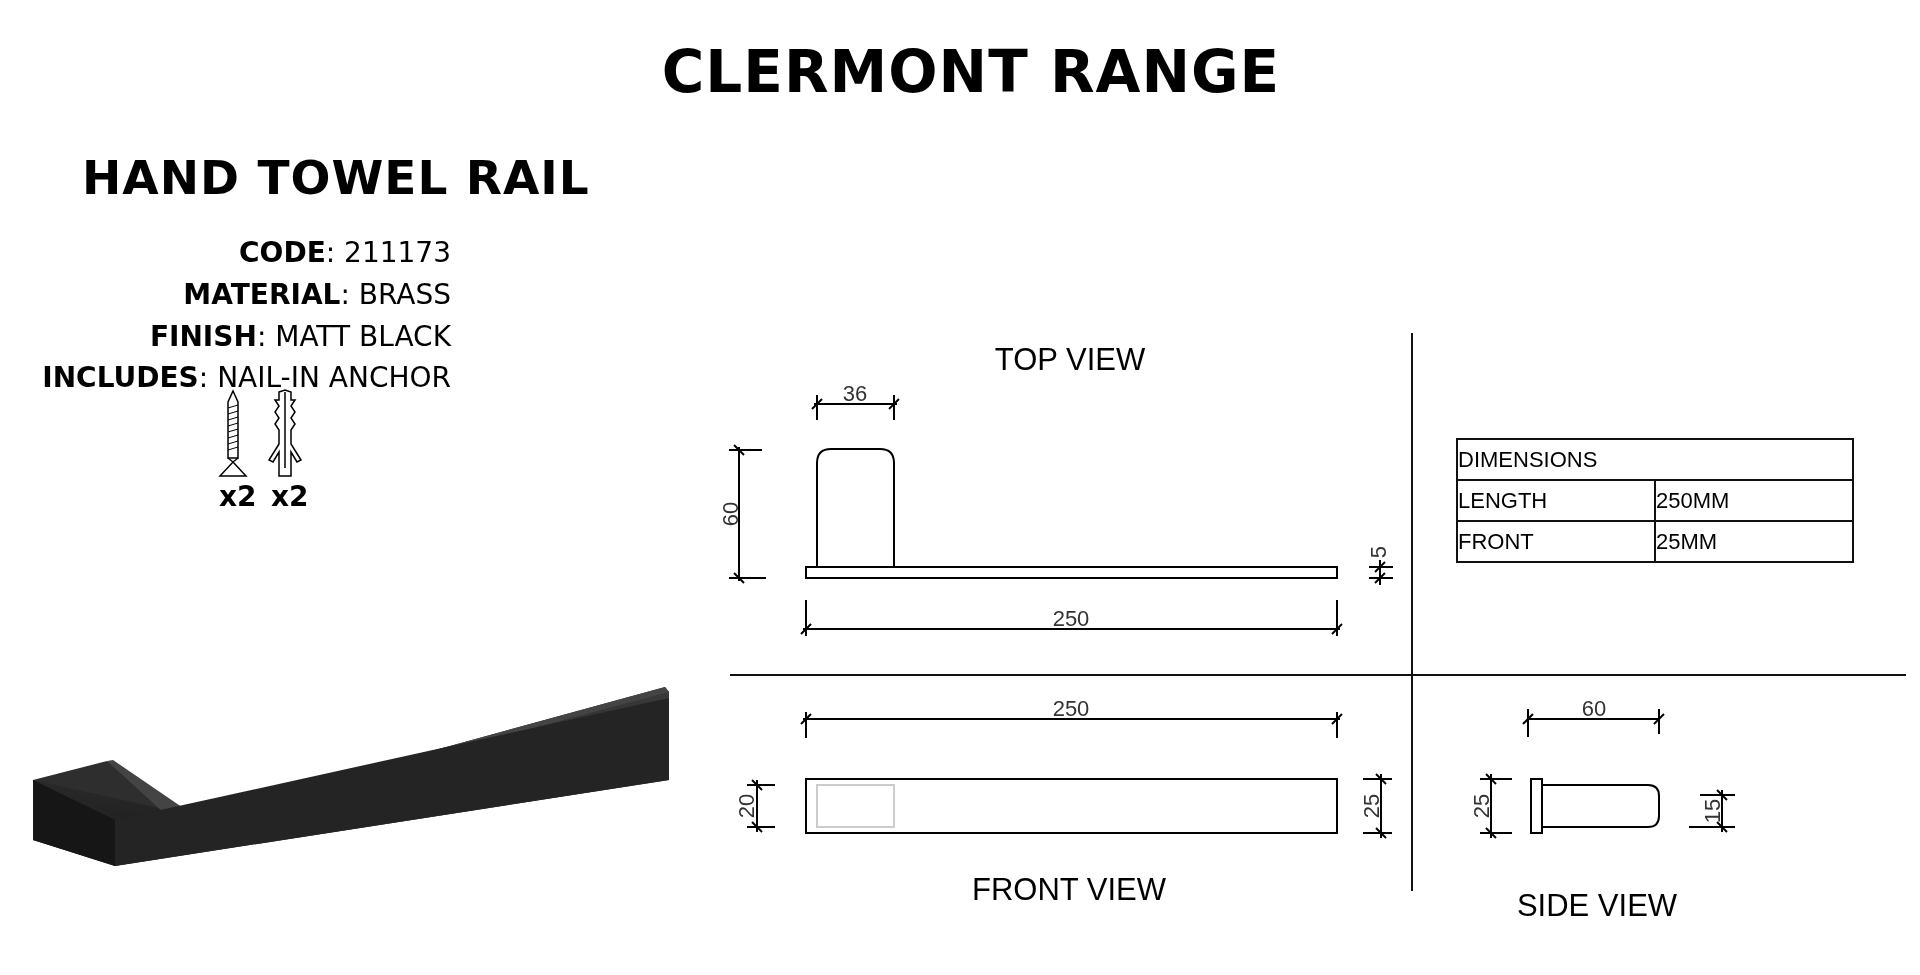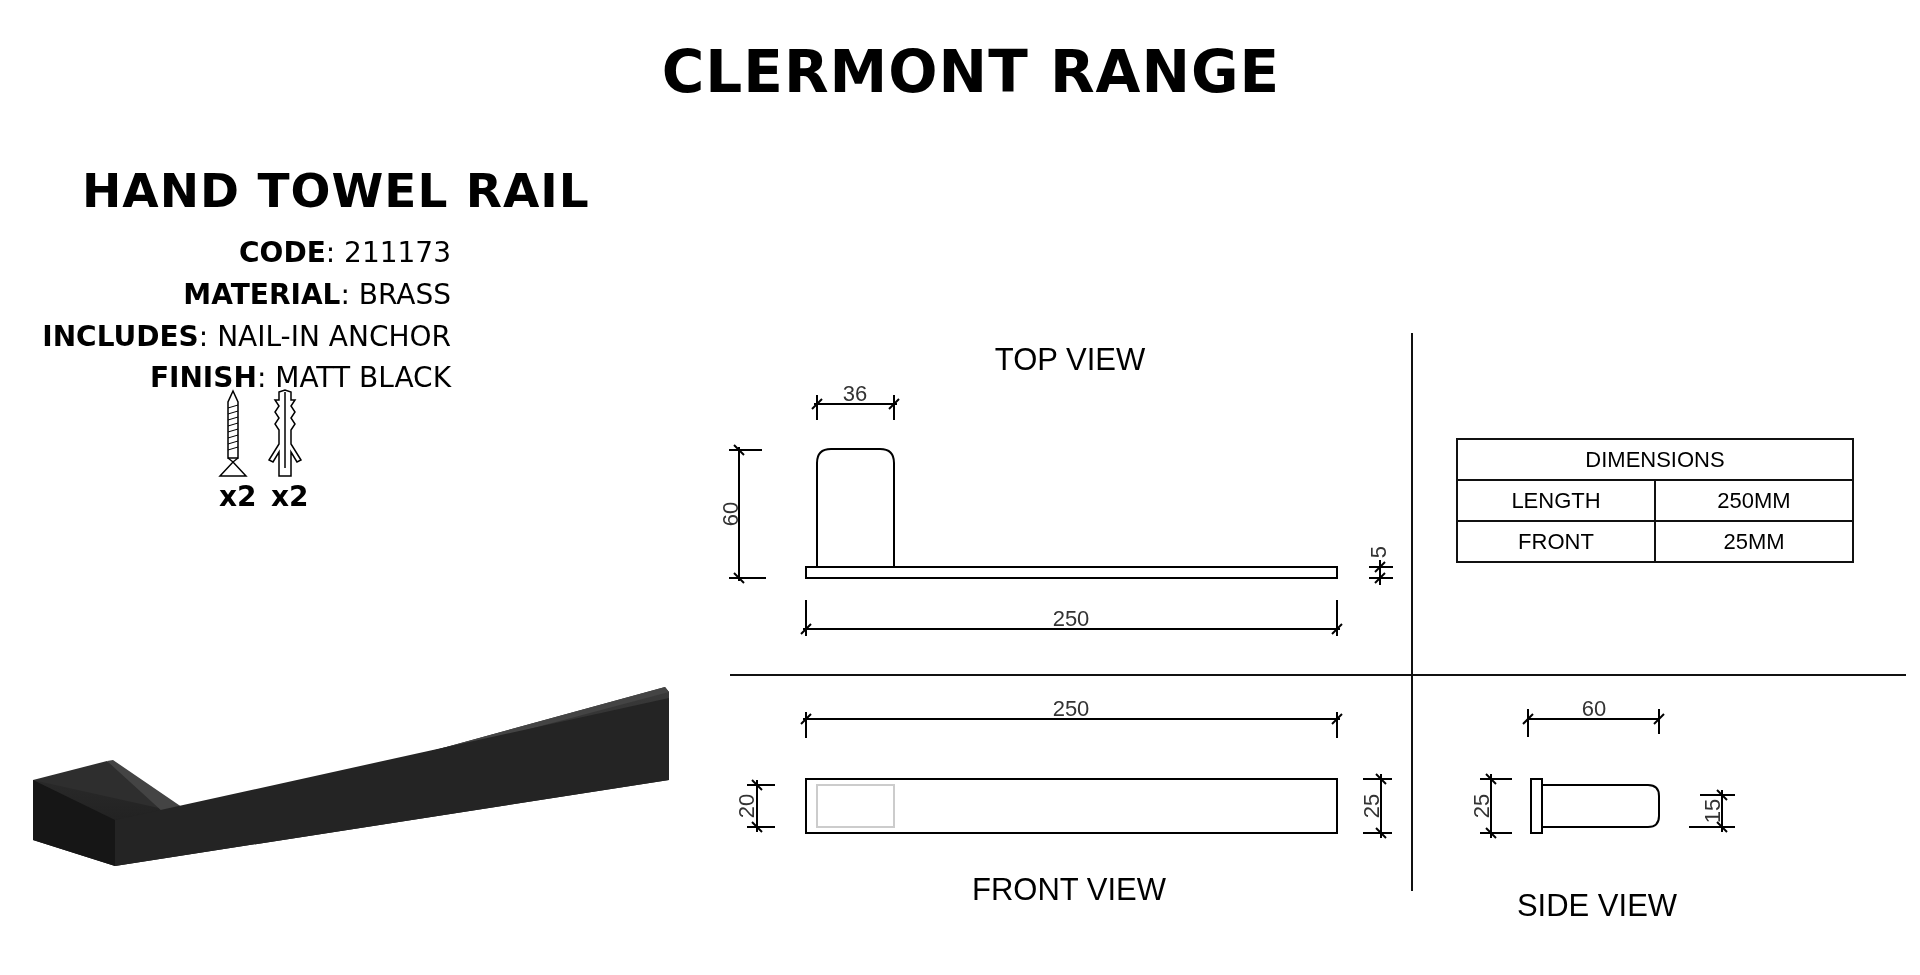--- a/index.html
+++ b/index.html
@@ -1,39 +1,39 @@
 <!DOCTYPE html>
 <html><head>
 <meta charset="utf-8">
 <style>
   html, body { margin:0; padding:0; background:#ffffff; }
   body { width:1920px; height:975px; position:relative; overflow:hidden; font-family:"DejaVu Sans", sans-serif; color:#000; }
   .abs { position:absolute; }
   .title { left:0; width:1942px; top:38px; text-align:center; font-family:"DejaVu Sans", sans-serif; font-weight:bold; font-size:58px; letter-spacing:1px; }
-  .product { left:82px; top:150px; font-weight:bold; font-size:47px; letter-spacing:1px; white-space:nowrap;margin-top:13px; }
+  .product { left:82px; top:150px; font-weight:bold; font-size:47px; letter-spacing:1px; white-space:nowrap; }
   .specs { right:1469px; top:232px; text-align:right; font-size:28px; line-height:41.8px; white-space:nowrap; }
   .specs .k { font-weight:bold; }
   .view-label { font-family:"Liberation Sans", sans-serif; font-size:31px; white-space:nowrap; transform:translateX(-50%); }
   .dim { font-family:"Liberation Sans", sans-serif; font-size:22px; fill:#333; }
   table.dims { position:absolute; left:1456px; top:438px; width:398px; border-collapse:collapse; font-family:"Liberation Sans", sans-serif; font-size:22px; }
-  table.dims td { border:2px solid #111; text-align:center; height:39px; padding:0; }
+  table.dims td { border:2px solid #111; text-align:left; height:39px; padding:0; }
   .qty { font-weight:bold; font-size:28px; }
 </style>
 </head>
 <body>
 
 <div class="abs title">CLERMONT RANGE</div>
 
 <div class="abs product">HAND TOWEL RAIL</div>
 
 <div class="abs specs">
   <div><span class="k">CODE</span>: <span>211173</span></div>
   <div><span class="k">MATERIAL</span>: <span>BRASS</span></div>
+  <div><span class="k">FINISH</span>: <span>MATT BLACK</span></div>
   <div><span class="k">INCLUDES</span>: <span>NAIL-IN ANCHOR</span></div>
-  <div><span class="k">FINISH</span>: <span>MATT BLACK</span></div>
 </div>
 
 <svg class="abs" style="left:215px;top:388px" width="95" height="92">
   <g stroke="#000" stroke-width="1.5" fill="#fff">
     <path d="M18 3 L13 14 L13 70 L23 70 L23 14 Z"></path>
     <path d="M5 88 L18 74 L31 88 Z" fill="#fff"></path>
     <line x1="13" y1="70" x2="18" y2="74"></line>
       <line x1="23" y1="70" x2="18" y2="74"></line>
   </g>
   <g stroke="#000" stroke-width="1">

